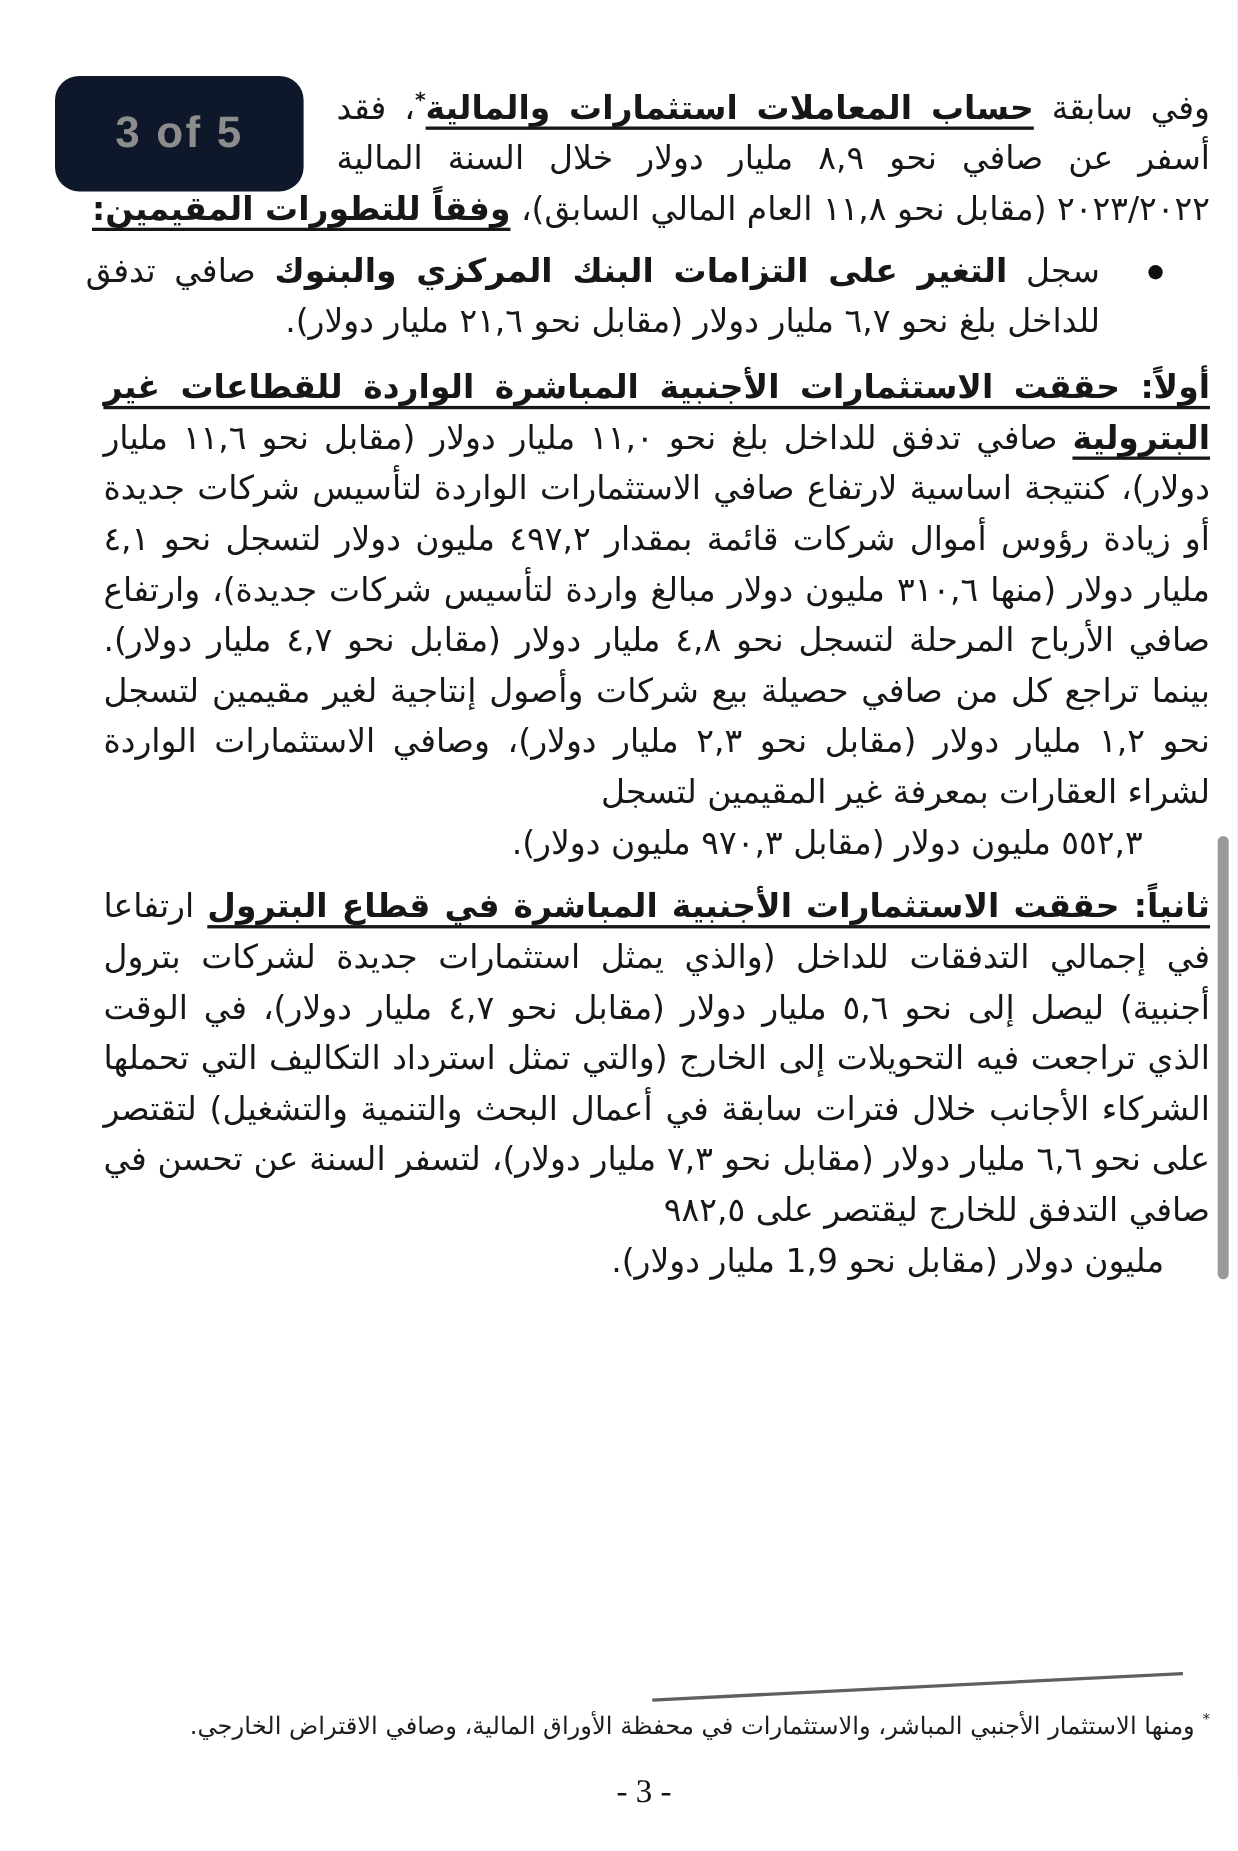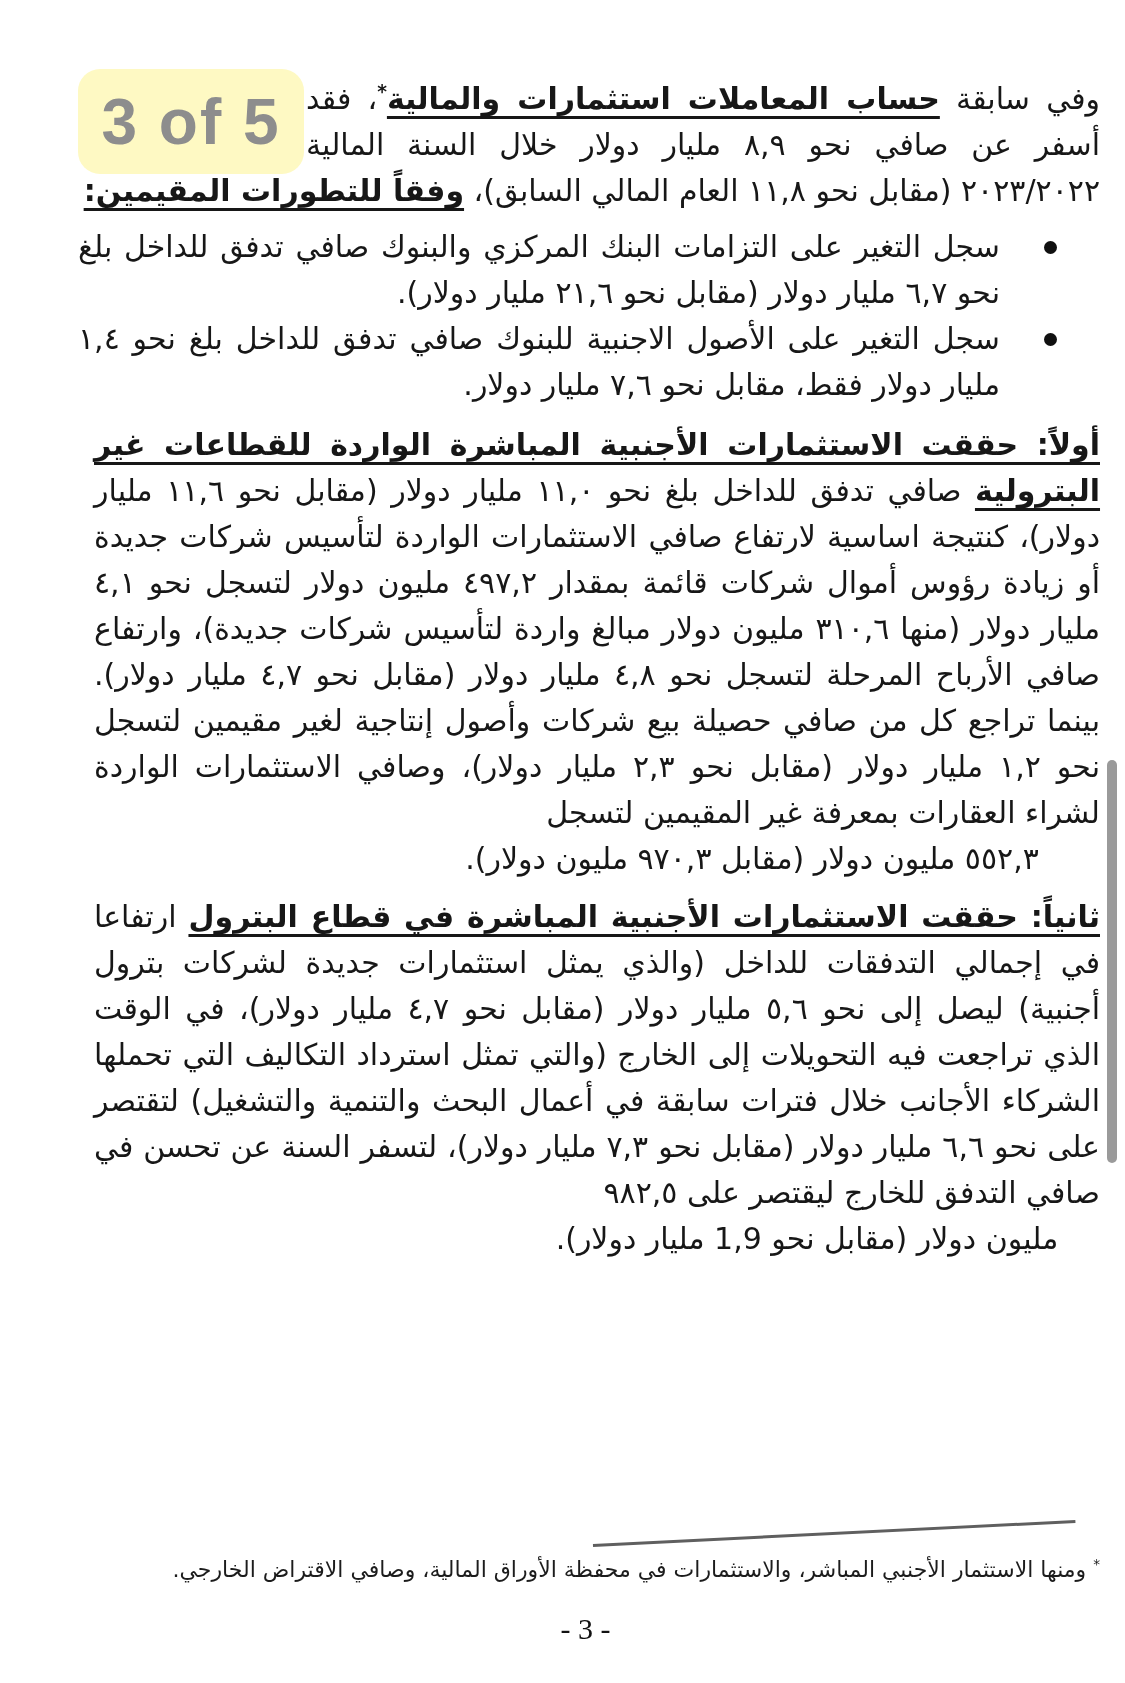--- a/index.html
+++ b/index.html
@@ -9,44 +9,44 @@
   }
   
   .doc{
     position:absolute;left:78px;right:25px;top:76px;
     direction:rtl;text-align:justify;
     font-size:30px;line-height:46px;letter-spacing:0;
   }
   .intro{margin:0 0 10px 0;}
   .badge-spacer{float:left;width:228px;height:90px;}
   .seg-n{font-weight:400;}
-  .seg-b{font-weight:400;}
+  .seg-b{font-weight:700;}
   .seg-u,.seg-bu{
     font-weight:700;text-decoration:underline;
     text-underline-offset:7px;text-decoration-thickness:2.5px;
   }
   .seg-sup{vertical-align:super;font-size:0.62em;font-weight:700;line-height:0;}
   
   .bullets{list-style:none;margin:2px 0 14px 0;padding:0;}
   .bullets li{display:flex;margin:0;}
   .bullet-marker{
     flex:0 0 100px;display:flex;justify-content:center;align-items:flex-start;
   }
   .bullet-marker .dot{
     width:13px;height:13px;border-radius:50%;background:#101010;margin-top:17px;
   }
   .bullet-text{flex:1;}
   .section{margin:4px 0 12px 16px;}
   .cont-line{text-align:center;}
   
   .page-badge{
-    position:absolute;left:78px;top:69px;width:226px;height:105px;
-    background:#fef9c3;border-radius:22px;
+    position:absolute;left:50px;top:69px;width:226px;height:105px;
+    background:#0f172a;border-radius:22px;
     display:flex;align-items:center;justify-content:center;
-    font-family:"Liberation Sans",sans-serif;font-weight:700;font-size:64px;
+    font-family:"Liberation Sans",sans-serif;font-weight:700;font-size:40px;
     color:#8d8d8d;letter-spacing:2px;z-index:5;
   }
   .scrollbar-thumb{
     position:absolute;right:8px;top:760px;width:10px;height:403px;
     background:#9a9a9a;border-radius:5px;z-index:6;
   }
   .footnote-sep{
     position:absolute;left:593px;top:1544px;width:483px;height:3px;
     background:#5f5f5f;transform:rotate(-2.85deg);transform-origin:left center;
   }
@@ -72,26 +72,20 @@
       <span class="badge-spacer"></span><span><span class="seg-n">وفي سابقة </span><span class="seg-bu">حساب المعاملات استثمارات والمالية</span><span class="seg-sup">*</span><span class="seg-n">، فقد أسفر عن صافي نحو ٨,٩ مليار دولار خلال السنة المالية ٢٠٢٣/٢٠٢٢ (مقابل نحو ١١,٨ العام المالي السابق)، </span><span class="seg-u">وفقاً للتطورات المقيمين:</span></span>
     </p>
 
     <ul class="bullets">
       <li>
         <span class="bullet-marker">
             <span class="dot"></span>
           </span>
         <span class="bullet-text"><span class="seg-n">سجل </span><span class="seg-b">التغير على التزامات البنك المركزي والبنوك</span><span class="seg-n"> صافي تدفق للداخل بلغ نحو ٦,٧ مليار دولار (مقابل نحو ٢١,٦ مليار دولار).</span></span>
       </li>
-      <li>
-        <span class="bullet-marker">
-            <span class="dot"></span>
-          </span>
-        <span class="bullet-text"><span class="seg-n">سجل التغير على </span><span class="seg-b">الأصول الاجنبية للبنوك</span><span class="seg-n"> صافي تدفق للداخل بلغ نحو ١,٤ مليار دولار فقط، مقابل نحو ٧,٦ مليار دولار.</span></span>
-      </li>
     </ul>
 
     <div class="section">
       <span><span class="seg-bu">أولاً: حققت الاستثمارات الأجنبية المباشرة الواردة للقطاعات غير البترولية</span><span class="seg-n"> صافي تدفق للداخل بلغ نحو ١١,٠ مليار دولار (مقابل نحو ١١,٦ مليار دولار)، كنتيجة اساسية لارتفاع صافي الاستثمارات الواردة لتأسيس شركات جديدة أو زيادة رؤوس أموال شركات قائمة بمقدار ٤٩٧,٢ مليون دولار لتسجل نحو ٤,١ مليار دولار (منها ٣١٠,٦ مليون دولار مبالغ واردة لتأسيس شركات جديدة)، وارتفاع صافي الأرباح المرحلة لتسجل نحو ٤,٨ مليار دولار (مقابل نحو ٤,٧ مليار دولار). بينما تراجع كل من صافي حصيلة بيع شركات وأصول إنتاجية لغير مقيمين لتسجل نحو ١,٢ مليار دولار (مقابل نحو ٢,٣ مليار دولار)، وصافي الاستثمارات الواردة لشراء العقارات بمعرفة غير المقيمين لتسجل</span></span>
       <div class="cont-line" style="padding-left:310px;">٥٥٢,٣ مليون دولار (مقابل ٩٧٠,٣ مليون دولار).</div>
     </div>
 
     <div class="section">
       <span><span class="seg-bu">ثانياً: حققت الاستثمارات الأجنبية المباشرة في قطاع البترول</span><span class="seg-n"> ارتفاعا في إجمالي التدفقات للداخل (والذي يمثل استثمارات جديدة لشركات بترول أجنبية) ليصل إلى نحو ٥,٦ مليار دولار (مقابل نحو ٤,٧ مليار دولار)، في الوقت الذي تراجعت فيه التحويلات إلى الخارج (والتي تمثل استرداد التكاليف التي تحملها الشركاء الأجانب خلال فترات سابقة في أعمال البحث والتنمية والتشغيل) لتقتصر على نحو ٦,٦ مليار دولار (مقابل نحو ٧,٣ مليار دولار)، لتسفر السنة عن تحسن في صافي التدفق للخارج ليقتصر على ٩٨٢,٥</span></span>
       <div class="cont-line" style="padding-left:420px;">مليون دولار (مقابل نحو 1,9 مليار دولار).</div>

